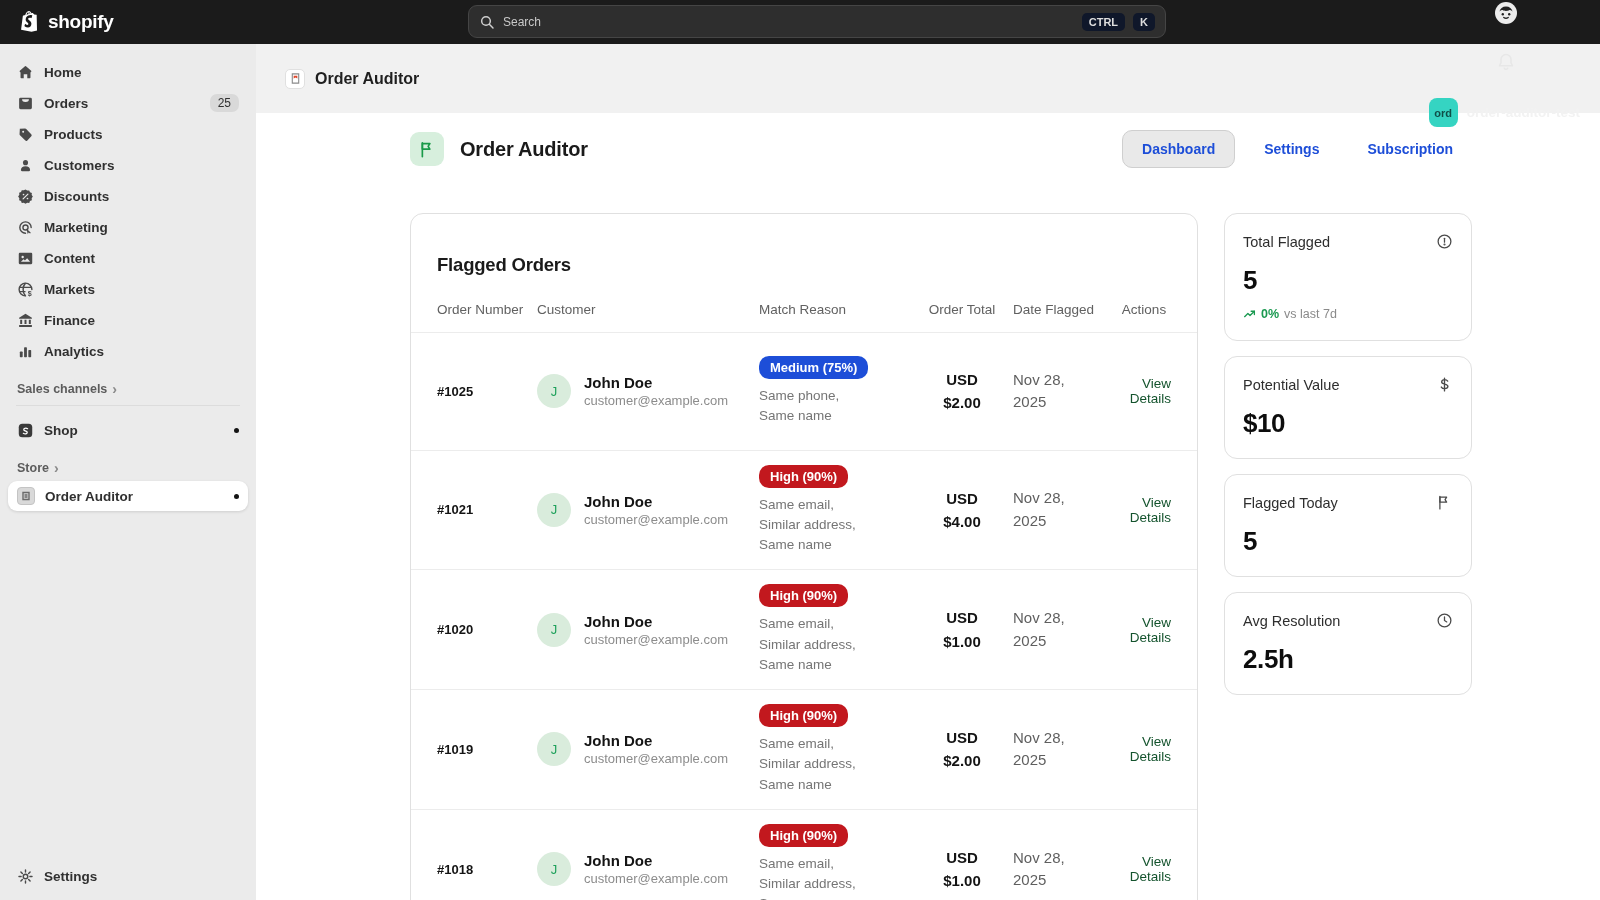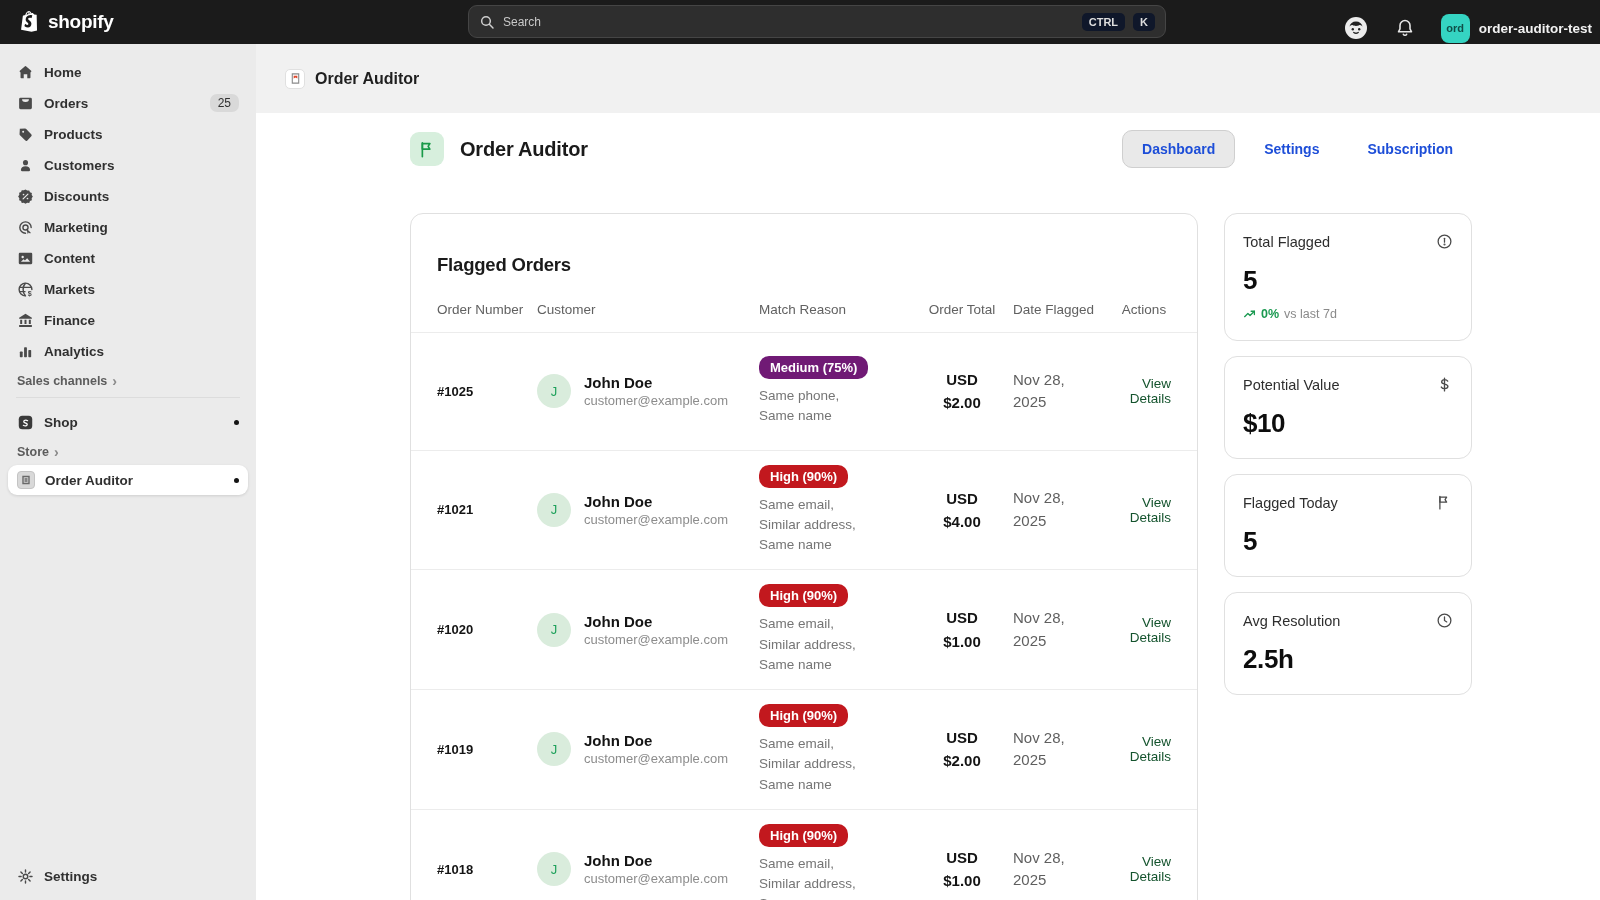--- a/index.html
+++ b/index.html
@@ -15,21 +15,21 @@
   .topbar { height:44px; background:#1b1b1b; position:relative; display:flex; align-items:center; }
   .logo { display:flex; align-items:center; gap:7px; margin-left:18px; }
   .logo-word { color:#fff; font-size:19px; font-weight:700; letter-spacing:-0.3px; }
   .searchbar {
     position:absolute; left:468px; top:5px; width:698px; height:33px;
     background:#2e2e2e; border:1px solid #454545; border-radius:9px;
     display:flex; align-items:center; padding:0 10px; gap:8px; cursor:text;
   }
   .search-placeholder { color:#c9c9c9; font-size:12px; flex:1; }
   .kbd { background:#0f172a; color:#dedede; border-radius:5px; font-size:11px; font-weight:600; padding:3px 7px; }
-  .top-right { position:absolute; right:0; top:0; height:56px; display:flex; align-items:center; gap:26px; padding-right:4px; }
+  .top-right { position:absolute; right:0; top:0; height:56px; display:flex; align-items:center; gap:26px; padding-right:16px;flex-direction:column; }
   .icon-btn { color:#e7e7e7; cursor:pointer; display:flex; align-items:center; justify-content:center; }
   .store-chip { display:flex; align-items:center; gap:9px; cursor:pointer; padding-right:4px; }
   .store-avatar {
     width:29px; height:29px; border-radius:8px; background:#35d4c2;
     display:flex; align-items:center; justify-content:center;
     color:#0f4f48; font-size:11px; font-weight:700;
   }
   .store-name { color:#f2f2f2; font-size:13.5px; font-weight:700; white-space:nowrap; }
 
   
@@ -38,21 +38,21 @@
   
   .sidebar { width:256px; background:#ebebeb; padding-top:12px; position:relative; flex-shrink:0; }
   .nav-item {
     display:flex; align-items:center; gap:10px; height:30px; margin:1px 8px;
     padding:0 9px; border-radius:9px; font-size:13.5px; font-weight:600; color:#303030; cursor:pointer;
   }
   .nav-item .ic { color:#4a4a4a; width:17px; height:17px; flex-shrink:0; }
   .nav-item.active { background:#fff; box-shadow:0 1px 3px rgba(0,0,0,.12); }
   .count-badge { margin-left:auto; background:#d9d9d9; border-radius:7px; font-size:12px; font-weight:500; color:#303030; padding:2px 8px; }
   .side-dot { width:5px; height:5px; border-radius:50%; background:#141414; margin-left:auto; }
-  .section-label { display:flex; align-items:center; gap:5px; margin:8px 17px 6px; font-size:12.5px; font-weight:600; color:#5c5c5c; cursor:pointer; }
+  .section-label { display:flex; align-items:center; gap:5px; margin:16px 17px 6px; font-size:12.5px; font-weight:600; color:#5c5c5c; cursor:pointer; }
   .chev { font-size:14px; line-height:1; color:#8a8a8a; }
   .side-divider { height:1px; background:#dcdcdc; margin:9px 16px; }
   .sidebar-bottom { position:absolute; bottom:8px; left:0; right:0; }
   .app-ic {
     width:18px; height:18px; border-radius:4px; background:#d9d9d9; border:1px solid #c4c4c4;
     display:flex; align-items:center; justify-content:center; color:#6a6a6a; flex-shrink:0;
   }
 
   
   .main { flex:1; display:flex; flex-direction:column; background:#fff; min-width:0; }
@@ -76,21 +76,21 @@
   .tgrid { display:grid; grid-template-columns:92px 214px 152px 86px 96px 1fr; column-gap:8px; align-items:center; padding:0 26px; }
   .thead { color:#616161; font-size:13.5px; font-weight:400; padding-bottom:12px; line-height:1.45; }
   .th-center { text-align:center; }
   .trow { border-top:1px solid #ececec; min-height:118px; padding-top:14px; padding-bottom:14px; }
   .order-num { font-size:13px; font-weight:700; color:#141414; }
   .customer { display:flex; align-items:center; gap:13px; }
   .avatar { width:34px; height:34px; border-radius:50%; background:#d9ecdc; color:#1da05a; font-size:13px; display:flex; align-items:center; justify-content:center; flex-shrink:0; }
   .cust-name { font-size:15px; font-weight:700; color:#141414; }
   .cust-email { font-size:13px; color:#8c8c8c; margin-top:2px; }
   .risk-badge { display:inline-block; padding:4px 11px; border-radius:10px; color:#fff; font-size:13px; font-weight:700; margin-bottom:7px; }
-  .risk-badge[data-level="medium"] { background:#701a75; }
+  .risk-badge[data-level="medium"] { background:#1d4ed8; }
   .risk-badge[data-level="high"] { background:#c2181e; }
   .reasons { font-size:13.5px; color:#757575; line-height:1.5; max-width:112px; }
   .total { text-align:center; font-size:15px; font-weight:700; line-height:1.55; color:#141414; }
   .date { font-size:15px; color:#5f5f5f; line-height:1.5; max-width:70px; }
   .action-link { text-align:right; font-size:13.5px; font-weight:400; color:#14532d; cursor:pointer; }
 
   
   .stats { width:248px; display:flex; flex-direction:column; gap:15px; flex-shrink:0; }
   .stat-card { border:1px solid #e0e0e0; border-radius:13px; padding:19px 18px; background:#fff; }
   .stat-head { display:flex; align-items:center; justify-content:space-between; font-size:14.5px; color:#2e2e2e; }

